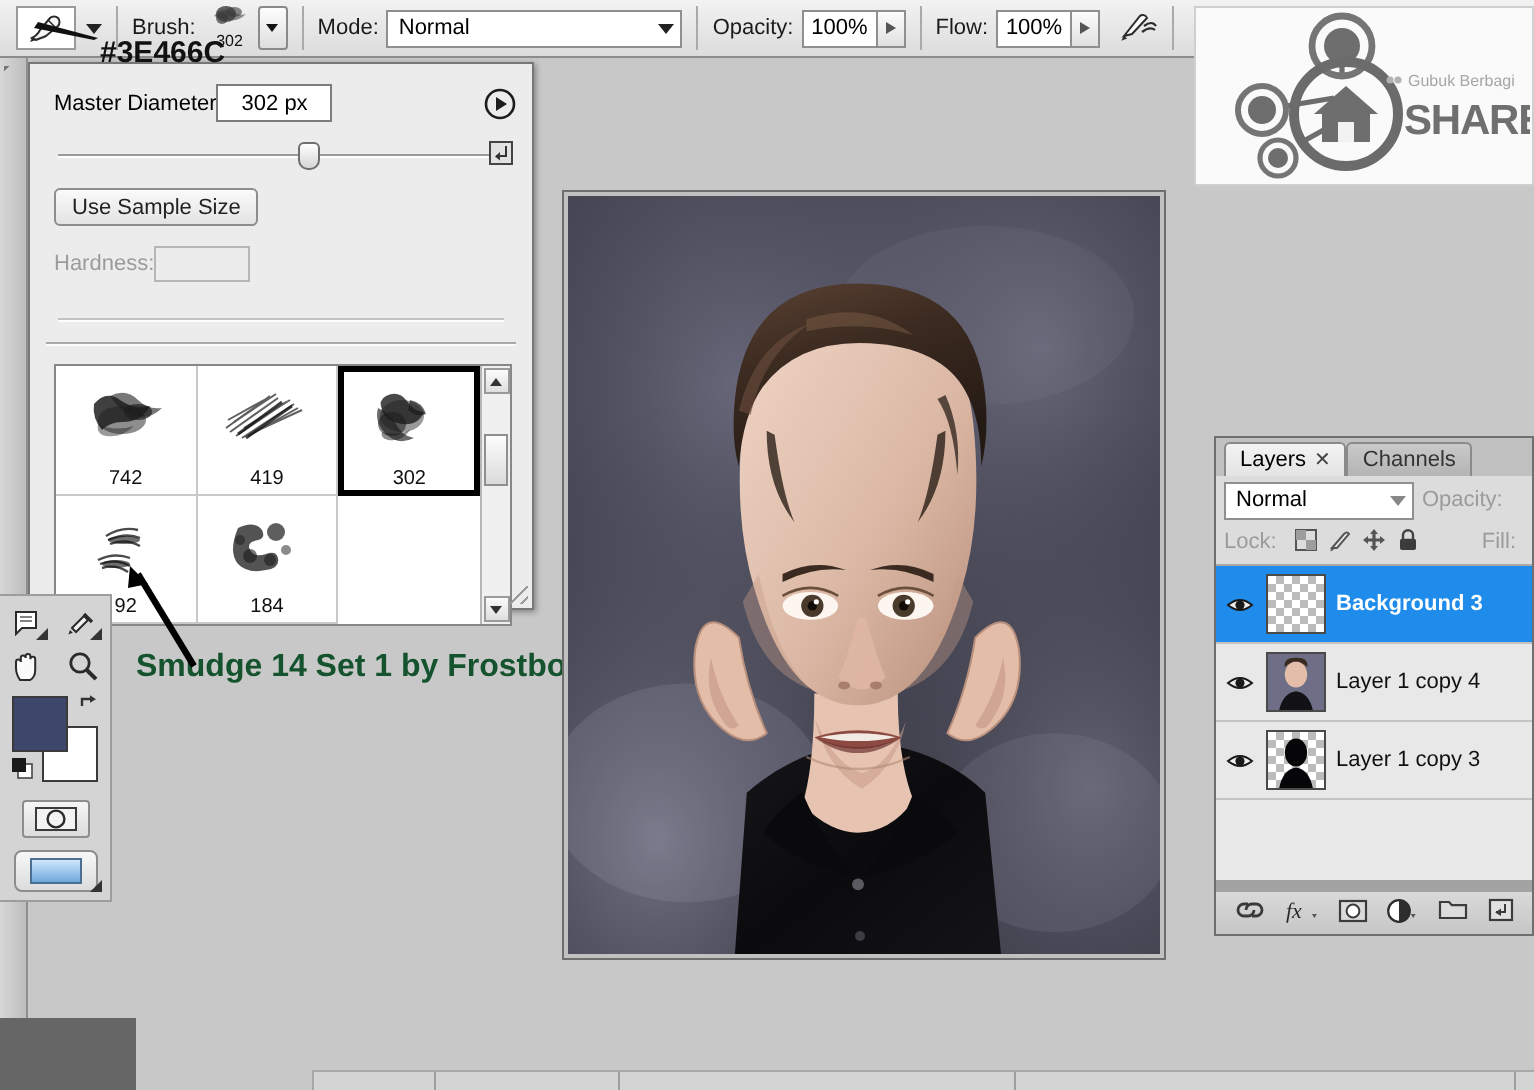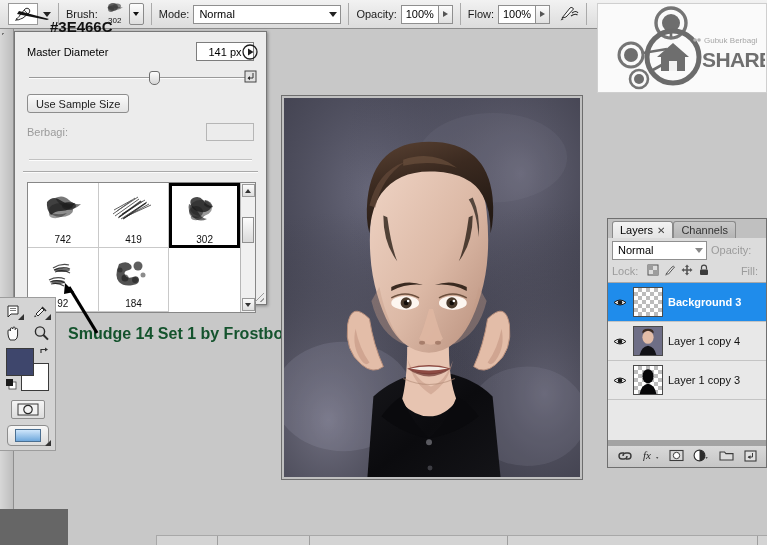--- a/index.html
+++ b/index.html
@@ -62,21 +62,21 @@
     border-left:5px solid #555;
   }
 
   
   #brush-panel{
     position:absolute; left:14px; top:31px; width:253px; height:274px;
     background:#ececec; border:1px solid #777;
     box-shadow:1px 1px 3px rgba(0,0,0,.35);
   }
   #brush-panel .bp-inner{ padding:10px 12px 0 12px; }
-  .row-md{ display:flex; align-items:center; justify-content:space-between; }
+  .row-md{ display:flex; align-items:center; }
   .md-label{ font-size:11px; }
   .md-field{
     width:58px;height:19px;background:#fff;border:1px solid #7d7d7d;
     display:flex;align-items:center;justify-content:center;font-size:11px;
   }
   .slider-track{
     position:relative;height:14px;margin:7px 2px 0 2px;
   }
   .slider-track .bar{ position:absolute;left:0;right:0;top:6px;height:1px;background:#9a9a9a;}
   .slider-track .bar:after{content:"";position:absolute;left:0;right:0;top:1px;height:1px;background:#fdfdfd;}
@@ -344,33 +344,33 @@
   </div>
 
   <div class="ob-sep" style="margin-left:6px"></div>
 </div>
 
 <div id="brush-panel">
   <div class="bp-inner">
     <div class="row-md">
       <span class="md-label">Master Diameter</span>
       <div style="display:flex;align-items:center;gap:12px">
-        <div class="md-field">141 px</div>
+        <div class="md-field">302 px</div>
       </div>
     </div>
 
     <div class="slider-track" style="margin-top:10px">
       <div class="bar"></div>
       <div class="slider-knob" style="left:54%"></div>
     </div>
 
     <div class="btn-sample">Use Sample Size</div>
 
     <div class="row-md" style="margin-top:10px">
-      <span class="md-label dim">Berbagi:</span>
+      <span class="md-label dim">Hardness:</span>
       <div class="hard-field"></div>
     </div>
 
     <div class="slider-track hard-track" style="margin-top:12px">
       <div class="bar"></div>
     </div>
   </div>
 
   <div style="position:absolute;right:8px;top:12px">
     <svg width="16" height="16" viewBox="0 0 16 16">

